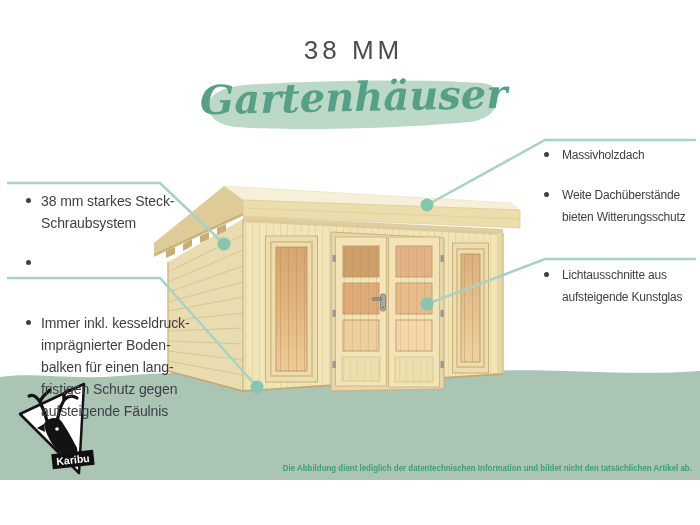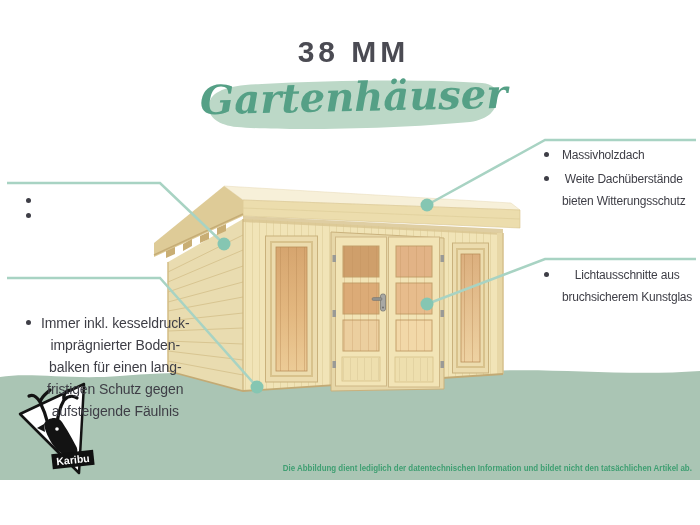--- a/index.html
+++ b/index.html
@@ -3,30 +3,30 @@
 <meta charset="utf-8">
 <style>
   html,body{margin:0;padding:0;background:#ffffff;}
   .canvas{
     position:relative;width:700px;height:525px;background:#ffffff;overflow:hidden;
     font-family:"Liberation Sans", sans-serif;
   }
   .art{position:absolute;left:0;top:0;width:700px;height:525px;}
   .title{
     position:absolute;top:35px;left:0;right:0;text-align:center;
-    font-size:30px;letter-spacing:4px;color:#4b4b53;font-weight:700;margin-left:7px;
+    font-size:26px;letter-spacing:4px;color:#4b4b53;font-weight:400;margin-left:7px;
   }
   .subtitle{
     position:absolute;top:73px;left:200px;width:300px;text-align:center;
     font-family:"DejaVu Serif", serif;font-style:italic;font-weight:bold;
     font-size:40px;color:#55a086;transform:rotate(-1.2deg);
   }
-  .callout{position:absolute;color:#3e3e46;text-align:center;}
+  .callout{position:absolute;color:#3e3e46;}
   .callout .item{display:flex;align-items:flex-start;}
-  .callout .item + .item{margin-top:2px;}
+  .callout .item + .item{margin-top:18px;}
   .bullet{flex:none;width:5px;height:5px;border-radius:50%;background:#3e3e46;margin-top:8px;}
   .item-text{white-space:pre;line-height:22px;}
   .callout.left{font-size:14px;letter-spacing:-0.1px;}
   .callout.left .bullet{margin-right:10px;}
   .callout.right{font-size:12px;letter-spacing:-0.2px;}
   .callout.right .bullet{margin-right:13px;}
   .c-left1{left:26px;top:190px;width:175px;}
   .c-left2{left:26px;top:284px;width:180px;margin-top:28px;}
   .c-right1{left:544px;top:144px;width:156px;}
   .c-right2{left:544px;top:264px;width:156px;}
@@ -172,20 +172,22 @@
       <circle cx="427" cy="304" r="6.5"></circle>
     </g>
   </svg>
 
   <div class="title">38 MM</div>
   <div class="subtitle">Gartenhäuser</div>
 
   <div class="callout left c-left1">
     <div class="item">
       <span class="bullet"></span>
+      <span class="item-text">38 mm starkes Steck-
+Schraubsystem</span>
     </div>
     <div class="item">
       <span class="bullet"></span>
     </div>
   </div>
 
   <div class="callout left c-left2">
     <div class="item">
       <span class="bullet"></span>
       <span class="item-text">Immer inkl. kesseldruck-
@@ -205,19 +207,19 @@
       <span class="bullet"></span>
       <span class="item-text">Weite Dachüberstände
 bieten Witterungsschutz</span>
     </div>
   </div>
 
   <div class="callout right c-right2">
     <div class="item">
       <span class="bullet"></span>
       <span class="item-text">Lichtausschnitte aus
-bruchsicherem Kunstglas</span>
+aufsteigende Kunstglas</span>
     </div>
   </div>
 
   <div class="disclaimer">Die Abbildung dient lediglich der datentechnischen Information und bildet nicht den tatsächlichen Artikel ab.</div>
 
 </div>
 
 </body></html>

